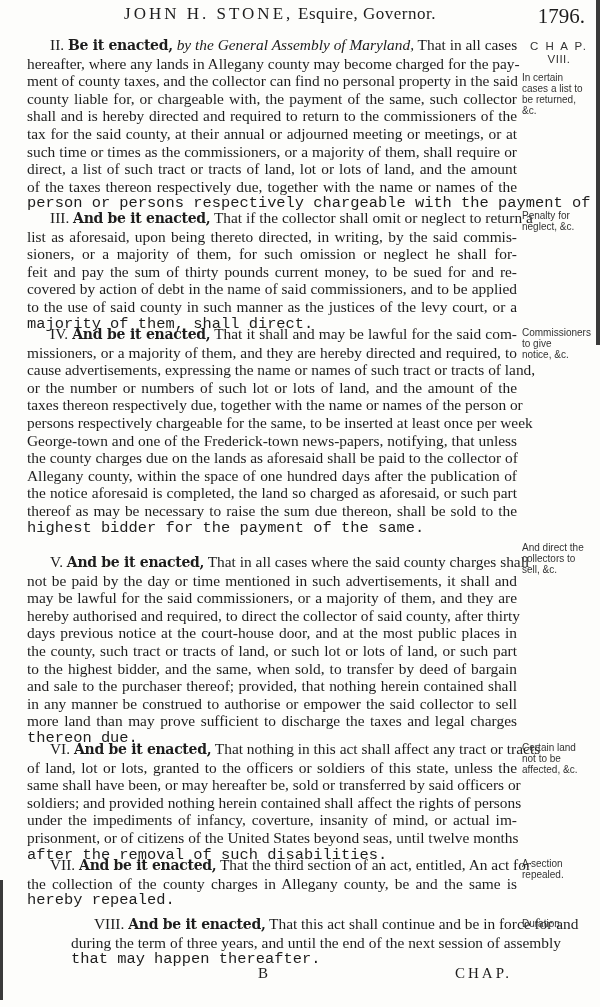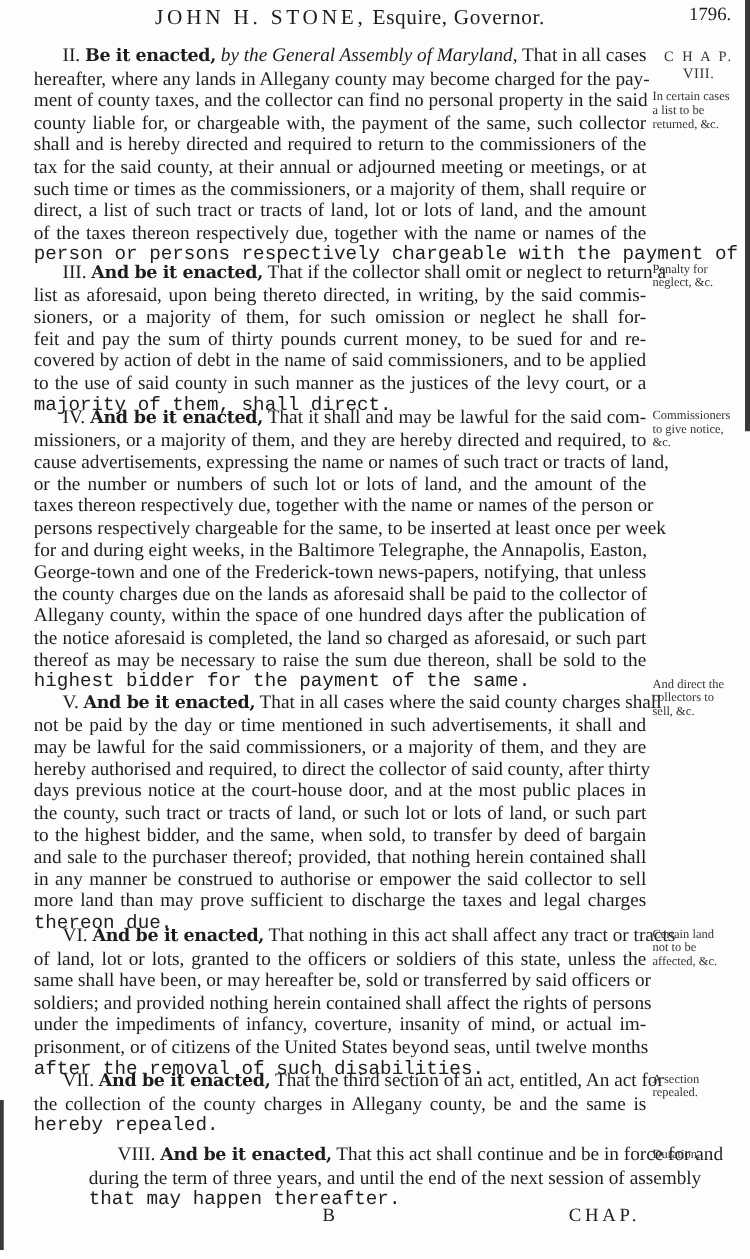--- a/index.html
+++ b/index.html
@@ -17,36 +17,36 @@
   .running-head {
     position:absolute; top:4px; left:0; width:600px; height:26px;
   }
   .running-head .title {
     position:absolute; left:0; width:560px; text-align:center; top:0;
     font-family:"Liberation Serif",serif; font-size:17px; letter-spacing:0.5px;
   }
   .running-head .title .caps { letter-spacing:3px; }
   .running-head .year {
     position:absolute; right:15px; top:0;
-    font-family:"Liberation Serif",serif; font-size:15px;
+    font-family:"Liberation Serif",serif; font-size:21px;
   }
   .section {
     position:absolute; left:27px; width:490px;
     font-family:"Liberation Serif",serif; font-size:15.4px; line-height:17.6px;
     text-align:justify; text-align-last:left;
   }
   .section .line { display:block; white-space:nowrap; text-align:justify; text-align-last:justify; }
   .section .line.last { text-align-last:left;font-family:Liberation Mono, monospace; }
   .section .indent { padding-left:23px; }
   .section .num { font-weight:normal;font-family:Liberation Serif, serif; }
   .section .enact { font-family:"DejaVu Serif",serif; font-weight:bold; font-size:14px; letter-spacing:-0.3px; }
   .section .ital { font-style:italic; }
   .margin-note {
     position:absolute; left:522px; width:74px;
-    font-family:Liberation Serif, serif; font-size:10px; line-height:11px; color:#333;
+    font-family:Liberation Sans, sans-serif; font-size:10px; line-height:11px; color:#333;
   }
   .margin-note.center { text-align:center; }
   .chap-head { font-size:11.5px; letter-spacing:2px; line-height:13px; }
   .footer-sig {
     position:absolute; top:965px; left:258px;
     font-family:"Liberation Serif",serif; font-size:15px;
   }
   .footer-catch {
     position:absolute; top:965px; left:455px;
     font-family:"Liberation Serif",serif; font-size:15px; letter-spacing:3px;
@@ -86,21 +86,20 @@
   <span class="line last">majority of them, shall direct.</span>
 </div>
 
 <div class="section" style="top:325px;">
   <span class="line indent"><span class="num">IV.</span> <span class="enact">And be it enacted,</span> <span>That it shall and may be lawful for the said com-</span></span>
   <span class="line">missioners, or a majority of them, and they are hereby directed and required, to</span>
   <span class="line">cause advertisements, expressing the name or names of such tract or tracts of land,</span>
   <span class="line">or the number or numbers of such lot or lots of land, and the amount of the</span>
   <span class="line">taxes thereon respectively due, together with the name or names of the person or</span>
   <span class="line">persons respectively chargeable for the same, to be inserted at least once per week</span>
-  <span class="line">for and during eight weeks, in the Baltimore Telegraphe, the Annapolis, Easton,</span>
   <span class="line">George-town and one of the Frederick-town news-papers, notifying, that unless</span>
   <span class="line">the county charges due on the lands as aforesaid shall be paid to the collector of</span>
   <span class="line">Allegany county, within the space of one hundred days after the publication of</span>
   <span class="line">the notice aforesaid is completed, the land so charged as aforesaid, or such part</span>
   <span class="line">thereof as may be necessary to raise the sum due thereon, shall be sold to the</span>
   <span class="line last">highest bidder for the payment of the same.</span>
 </div>
 
 <div class="section" style="top:540px;margin-top:13px;">
   <span class="line indent"><span class="num">V.</span> <span class="enact">And be it enacted,</span> <span>That in all cases where the said county charges shall</span></span>

